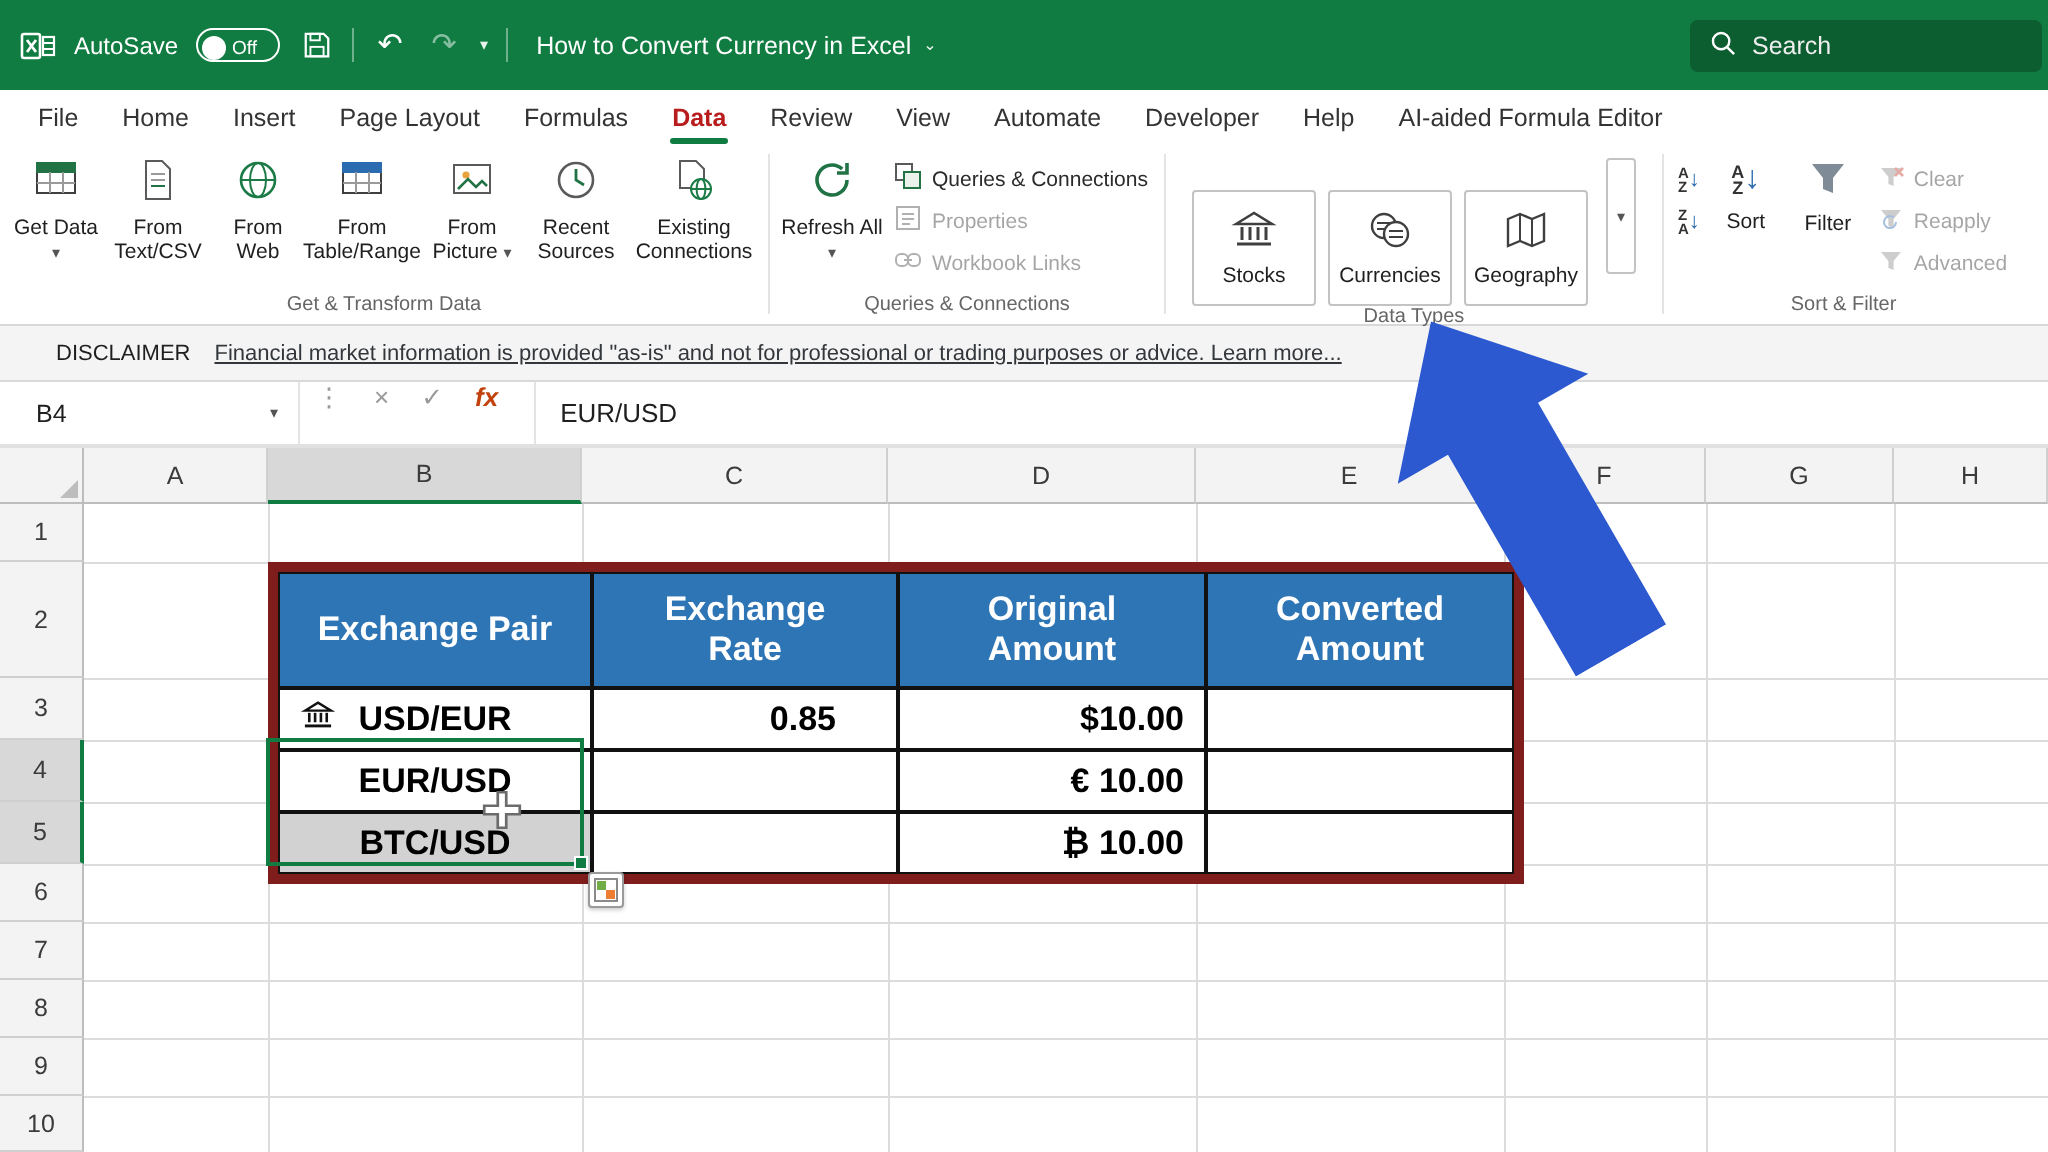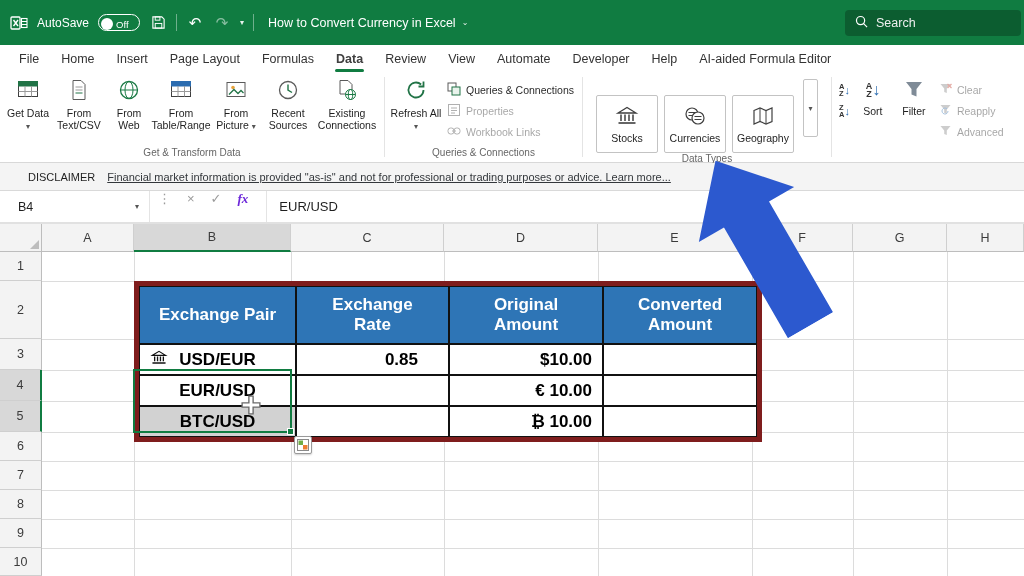--- a/index.html
+++ b/index.html
@@ -15,21 +15,21 @@
   .tb-ic { width:18px; height:18px; display:flex; align-items:center; justify-content:center; font-size:15px; line-height:1; }
   .tb-div { width:1px; height:17px; background:rgba(255,255,255,.4); }
   .tb-dim { opacity:.5; }
   .tb-caret { font-size:8px; opacity:.9; }
   .tb-title { margin-left:14px; font-size:12.5px; display:flex; align-items:center; gap:6px; white-space:nowrap; }
   .searchbox { position:absolute; left:845px; top:10px; width:176px; height:26px; background:rgba(0,0,0,.25); border-radius:4px; display:flex; align-items:center; gap:8px; padding:0 10px; font-size:12.5px; color:#efefef; }
 
   
   .tabsrow { position:absolute; top:45px; left:0; width:1024px; height:27px; background:#fff; display:flex; align-items:stretch; padding-left:8px; }
   .tab { padding:0 11px; font-size:12.5px; color:#333; display:flex; align-items:center; position:relative; white-space:nowrap; }
-  .tab.active { color:#404040; font-weight:700; }
+  .tab.active { color:#b91c1c; font-weight:700; }
   .tab.active::after { content:""; position:absolute; left:10px; right:10px; bottom:0; height:3px; background:#107C41; border-radius:2px; }
 
   
   .ribbon { position:absolute; top:72px; left:0; width:1024px; height:91px; background:#fff; border-bottom:1px solid #D8D8D8; display:flex; }
   .rgroup { display:flex; flex-direction:column; }
   .rbtns { flex:1; display:flex; align-items:flex-start; padding:3px 5px 0; gap:2px; }
   .rlabel { height:15px; text-align:center; font-size:10px; color:#666; white-space:nowrap; }
   .rsep { width:1px; background:#E4E4E4; margin:5px 0; }
   .btn-large { display:flex; flex-direction:column; align-items:center; text-align:center; font-size:10.5px; color:#1f1f1f; gap:3px; padding-top:3px; line-height:1.15; }
   .caret { font-size:8px; color:#555; }
@@ -46,21 +46,21 @@
   .az-big .azarrow { font-size:16px; }
 
   
   .disclaimer { position:absolute; top:163px; left:0; width:1024px; height:28px; background:#F4F4F4; border-bottom:1px solid #D9D9D9; display:flex; align-items:center; gap:12px; padding-left:28px; font-size:11px; color:#1f1f1f; }
   .disclaimer .link { text-decoration:underline; color:#33373b; }
 
   
   .formulabar { position:absolute; top:191px; left:0; width:1024px; height:33px; background:#fff; border-bottom:2px solid #E1E1E1; display:flex; font-size:12.5px; color:#1f1f1f; }
   .namebox { width:150px; height:100%; display:flex; align-items:center; justify-content:space-between; padding:0 10px 0 18px; border-right:1px solid #E4E4E4; }
   .fb-ic { padding:0 8px; color:#9a9a9a; font-size:13px; }
-  .fb-fx { font-family:Liberation Serif, serif; font-style:italic; color:#6d28d9; font-weight:700; }
+  .fb-fx { font-family:Liberation Sans, sans-serif; font-style:italic; color:#c2410c; font-weight:700; }
   .fb-val { margin-left:10px; padding-left:12px; border-left:1px solid #E4E4E4; height:100%; display:flex; align-items:center; font-size:13px; }
 
   
   .sheet { position:absolute; top:224px; left:0; width:1024px; height:352px; background:#fff; }
   .corner { position:absolute; left:0; top:0; width:42px; height:28px; background:#F3F3F3; border-right:1px solid #BDBDBD; border-bottom:1px solid #BDBDBD; }
   .corner::after { content:""; position:absolute; right:2px; bottom:2px; border-left:9px solid transparent; border-bottom:9px solid #BDBDBD; }
   .ch { position:absolute; top:0; height:28px; background:#F3F3F3; border-right:1px solid #CFCFCF; border-bottom:1px solid #BDBDBD; display:flex; align-items:center; justify-content:center; font-size:12.5px; color:#3b3b3b; }
   .ch.sel { background:#D8D8D8; border-bottom:2px solid #107C41; }
   .rh { position:absolute; left:0; width:42px; background:#F3F3F3; border-right:1px solid #BDBDBD; border-bottom:1px solid #CFCFCF; display:flex; align-items:center; justify-content:center; font-size:12.5px; color:#3b3b3b; }
   .rh.sel { background:#D8D8D8; border-right:2px solid #107C41; }
@@ -351,20 +351,21 @@
           <span>Reapply</span>
         </div>
         <div class="btn-small dim">
           <span><svg width="13" height="13" viewBox="0 0 13 13">
                 <path d="M1.5 2 H11.5 L7.8 6.5 V11 L5.2 10 V6.5 Z" fill="#8a8a8a"></path>
               </svg></span>
           <span>Advanced</span>
         </div>
       </div>
     </div>
+    <div class="rlabel">Sort &amp; Filter</div>
   </div>
 </section>
 
 <div class="disclaimer">
   <span>DISCLAIMER</span>
   <span class="link">Financial market information is provided "as-is" and not for professional or trading purposes or advice. Learn more...</span>
 </div>
 
 <div class="formulabar">
   <div class="namebox">

